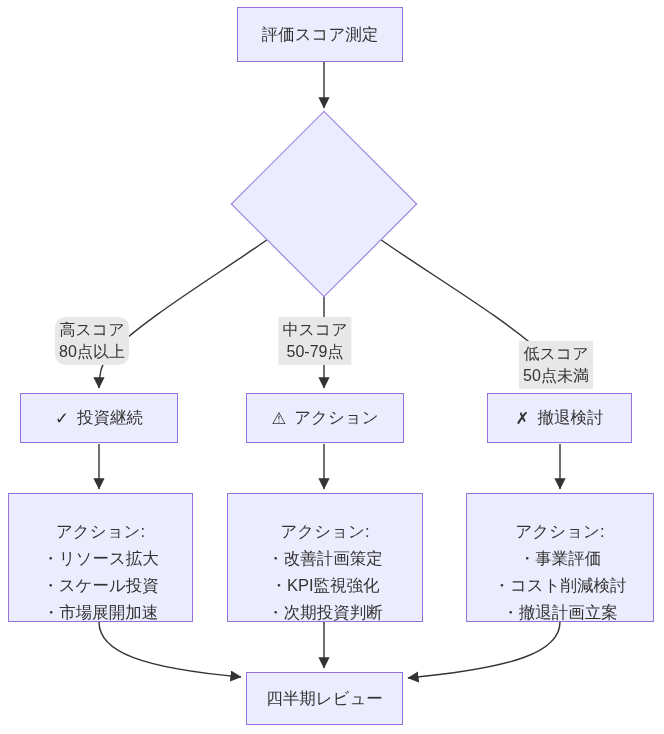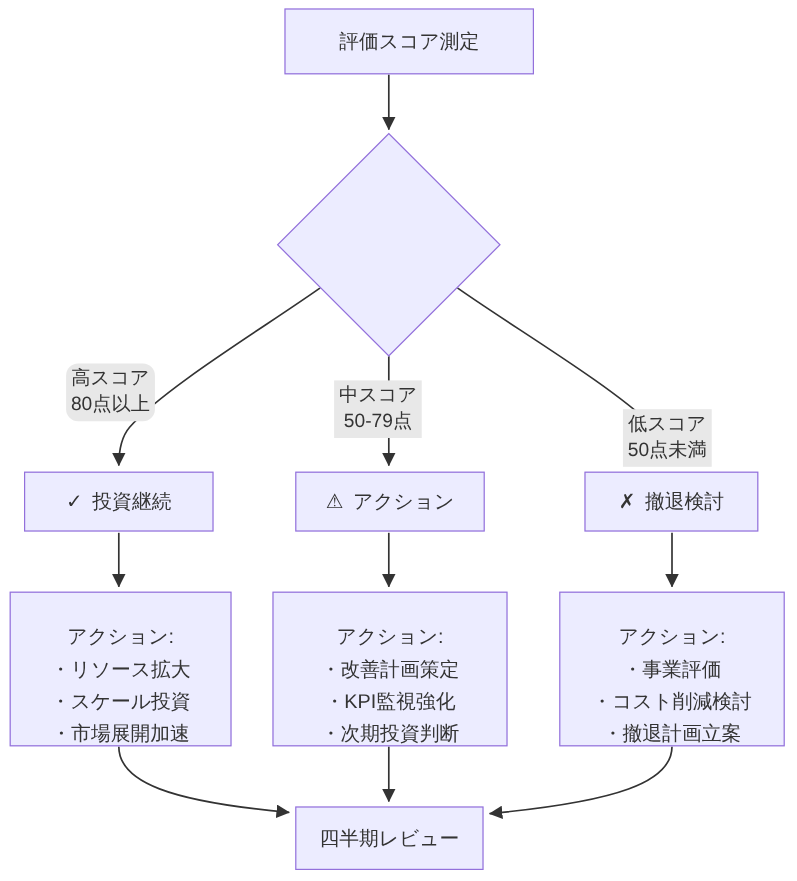--- a/index.html
+++ b/index.html
@@ -102,27 +102,27 @@
     <path class="edge-path" marker-end="url(#arrow)" d="M324,296 L324,388"></path>
     <path class="edge-path" marker-end="url(#arrow)" d="M377,237 C 423,270 508,320 544,355 C 551,362 558,373 559,388"></path>
     <path class="edge-path" marker-end="url(#arrow)" d="M99,444 L99,489"></path>
     <path class="edge-path" marker-end="url(#arrow)" d="M324,444 L324,489"></path>
     <path class="edge-path" marker-end="url(#arrow)" d="M560,444 L560,489"></path>
     <path class="edge-path" marker-end="url(#arrow)" d="M99,622 C 99,652 142,668 241,677"></path>
     <path class="edge-path" marker-end="url(#arrow)" d="M324,622 L324,668"></path>
     <path class="edge-path" marker-end="url(#arrow)" d="M560,622 C 560,652 514,668 408,678"></path>
   </svg>
 
-  <div class="node" style="left:237px; top:7px; width:208px; height:55px;">
+  <div class="node" style="left:237px; top:7px; width:166px; height:55px;">
     <span>評価スコア測定</span>
   </div>
 
   <div class="diamond-shape"></div>
 
-  <div class="edge-label" style="left:92px; top:303px;border-radius:10px;">
+  <div class="edge-label" style="left:92px; top:317px;border-radius:10px;">
     <div>高スコア</div>
     <div>80点以上</div>
   </div>
   <div class="edge-label" style="left:315px; top:317px;">
     <div>中スコア</div>
     <div>50-79点</div>
   </div>
   <div class="edge-label" style="left:556px; top:317px;margin-top:24px;">
     <div>低スコア</div>
     <div>50点未満</div>

